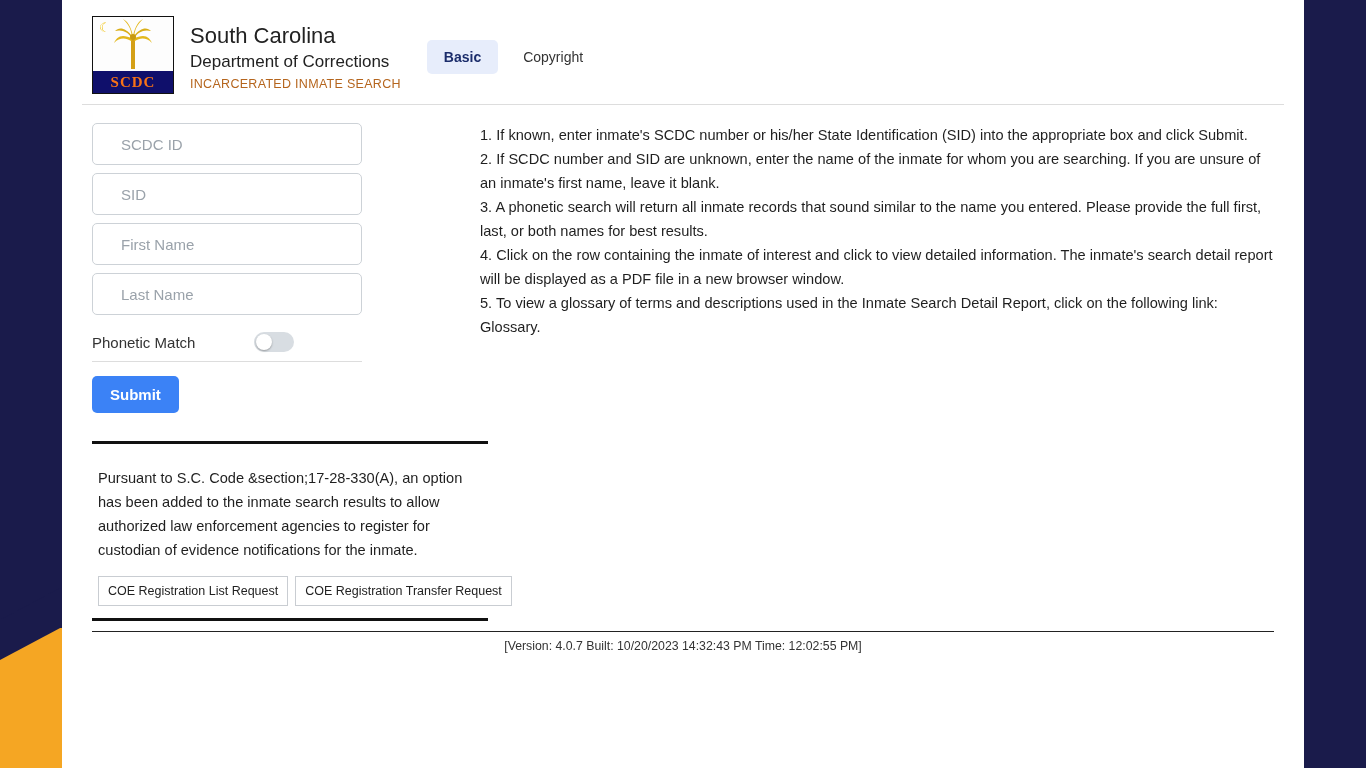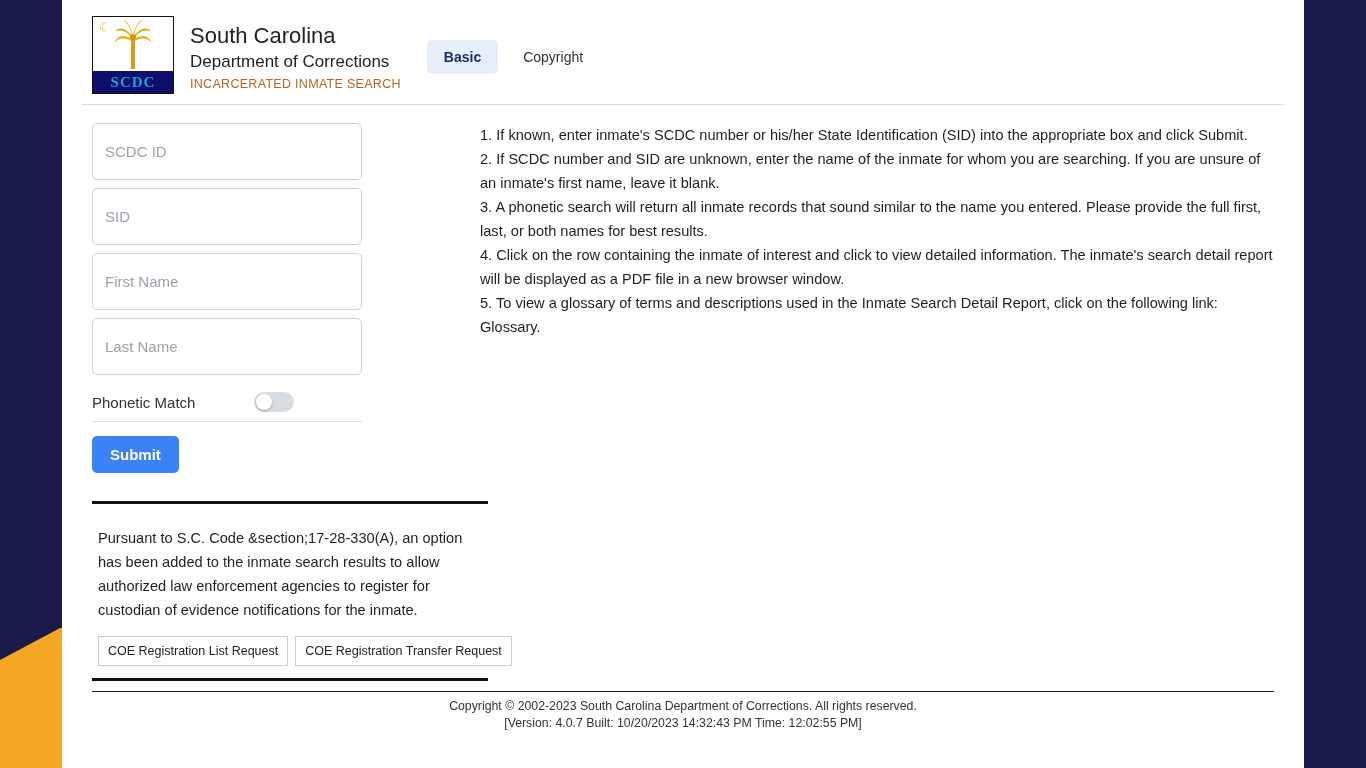--- a/index.html
+++ b/index.html
@@ -80,21 +80,21 @@
     left: 18px;
     top: 2px;
   }
   .logo .scdc-bar {
     position: absolute;
     left: 0;
     right: 0;
     bottom: 0;
     height: 22px;
     background: #0f0f6b;
-    color: #0ea5e9;
+    color: #f97316;
     font-size: 15px;
     font-weight: bold;
     letter-spacing: 1px;
     text-align: center;
     line-height: 22px;
     font-family: "Liberation Serif", serif;
   }
   .titles {
     margin-left: 16px;
     padding-top: 6px;
@@ -154,25 +154,25 @@
   }
   .right-col {
     flex: 1 1 auto;
     padding: 0 30px 0 18px;
     box-sizing: border-box;
   }
 
   
   .field {
     width: 270px;
-    height: 57px;
+    height: 42px;
     box-sizing: border-box;
     border: 1px solid #cdd2d7;
     border-radius: 5px;
-    padding: 0 12px;
+    padding: 0 28px;
     font-size: 15px;
     color: #3b82f6;
     margin-bottom: 8px;
     background: #fff;
     outline: none;
     font-family: "Liberation Sans", sans-serif;
   }
   .field::placeholder {
     color: #9aa2aa;
   }
@@ -347,17 +347,16 @@
         <p>1. If known, enter inmate's SCDC number or his/her State Identification (SID) into the appropriate box and click Submit.</p>
         <p>2. If SCDC number and SID are unknown, enter the name of the inmate for whom you are searching. If you are unsure of an inmate's first name, leave it blank.</p>
         <p>3. A phonetic search will return all inmate records that sound similar to the name you entered. Please provide the full first, last, or both names for best results.</p>
         <p>4. Click on the row containing the inmate of interest and click to view detailed information. The inmate's search detail report will be displayed as a PDF file in a new browser window.</p>
         <p>5. To view a glossary of terms and descriptions used in the Inmate Search Detail Report, click on the following link: Glossary.</p>
       </div>
     </div>
   </div>
 
   <div class="footer">
-    <div>Copyright © 2002-2023 South Carolina Department of Corrections. All rights reserved.</div>
     <div>[Version: 4.0.7 Built: 10/20/2023 14:32:43 PM Time: 12:02:55 PM]</div>
   </div>
 
 </div>
 
 </body></html>

